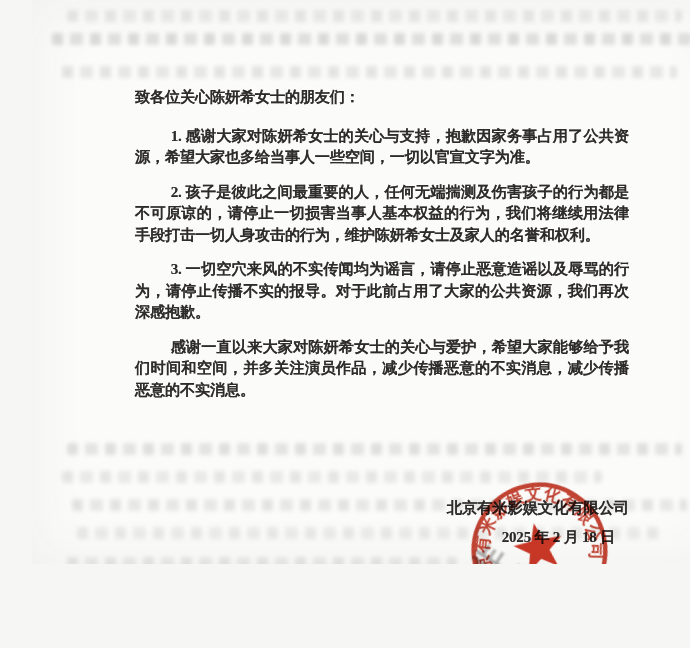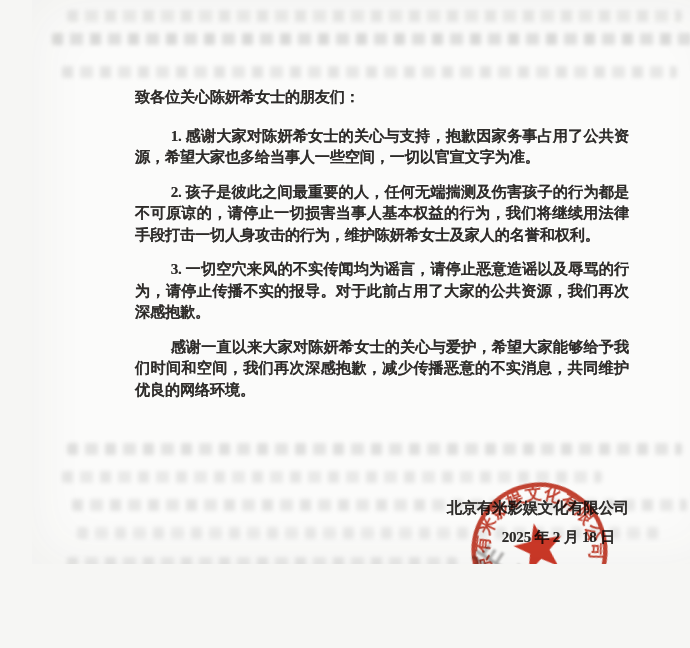--- a/index.html
+++ b/index.html
@@ -66,21 +66,21 @@
       <div class="ghost" style="top: 614px; left: 35px; right: 45px; opacity: 0.18;"></div>
       <div class="ghost" style="top: 638px; left: 60px; right: 200px; opacity: 0.12;"></div>
     </div>
 
   <div class="content">
     <p class="salutation">致各位关心陈妍希女士的朋友们：</p>
     <div>
         <p class="para">1. 感谢大家对陈妍希女士的关心与支持，抱歉因家务事占用了公共资源，希望大家也多给当事人一些空间，一切以官宣文字为准。</p>
         <p class="para">2. 孩子是彼此之间最重要的人，任何无端揣测及伤害孩子的行为都是不可原谅的，请停止一切损害当事人基本权益的行为，我们将继续用法律手段打击一切人身攻击的行为，维护陈妍希女士及家人的名誉和权利。</p>
         <p class="para">3. 一切空穴来风的不实传闻均为谣言，请停止恶意造谣以及辱骂的行为，请停止传播不实的报导。对于此前占用了大家的公共资源，我们再次深感抱歉。</p>
-        <p class="para">感谢一直以来大家对陈妍希女士的关心与爱护，希望大家能够给予我们时间和空间，我们再次深感抱歉，减少传播恶意的不实消息，共同维护优良的网络环境。</p>
+        <p class="para">感谢一直以来大家对陈妍希女士的关心与爱护，希望大家能够给予我们时间和空间，并多关注演员作品，减少传播恶意的不实消息，减少传播恶意的不实消息。</p>
       </div>
     <div class="sig-block">
       <p class="signature">北京有米影娱文化有限公司</p>
       <p class="date">2025 年 2 月 18 日</p>
     </div>
   </div>
 
   <div class="wm-glyphs">
     <div>非</div>
     <div>非</div>

